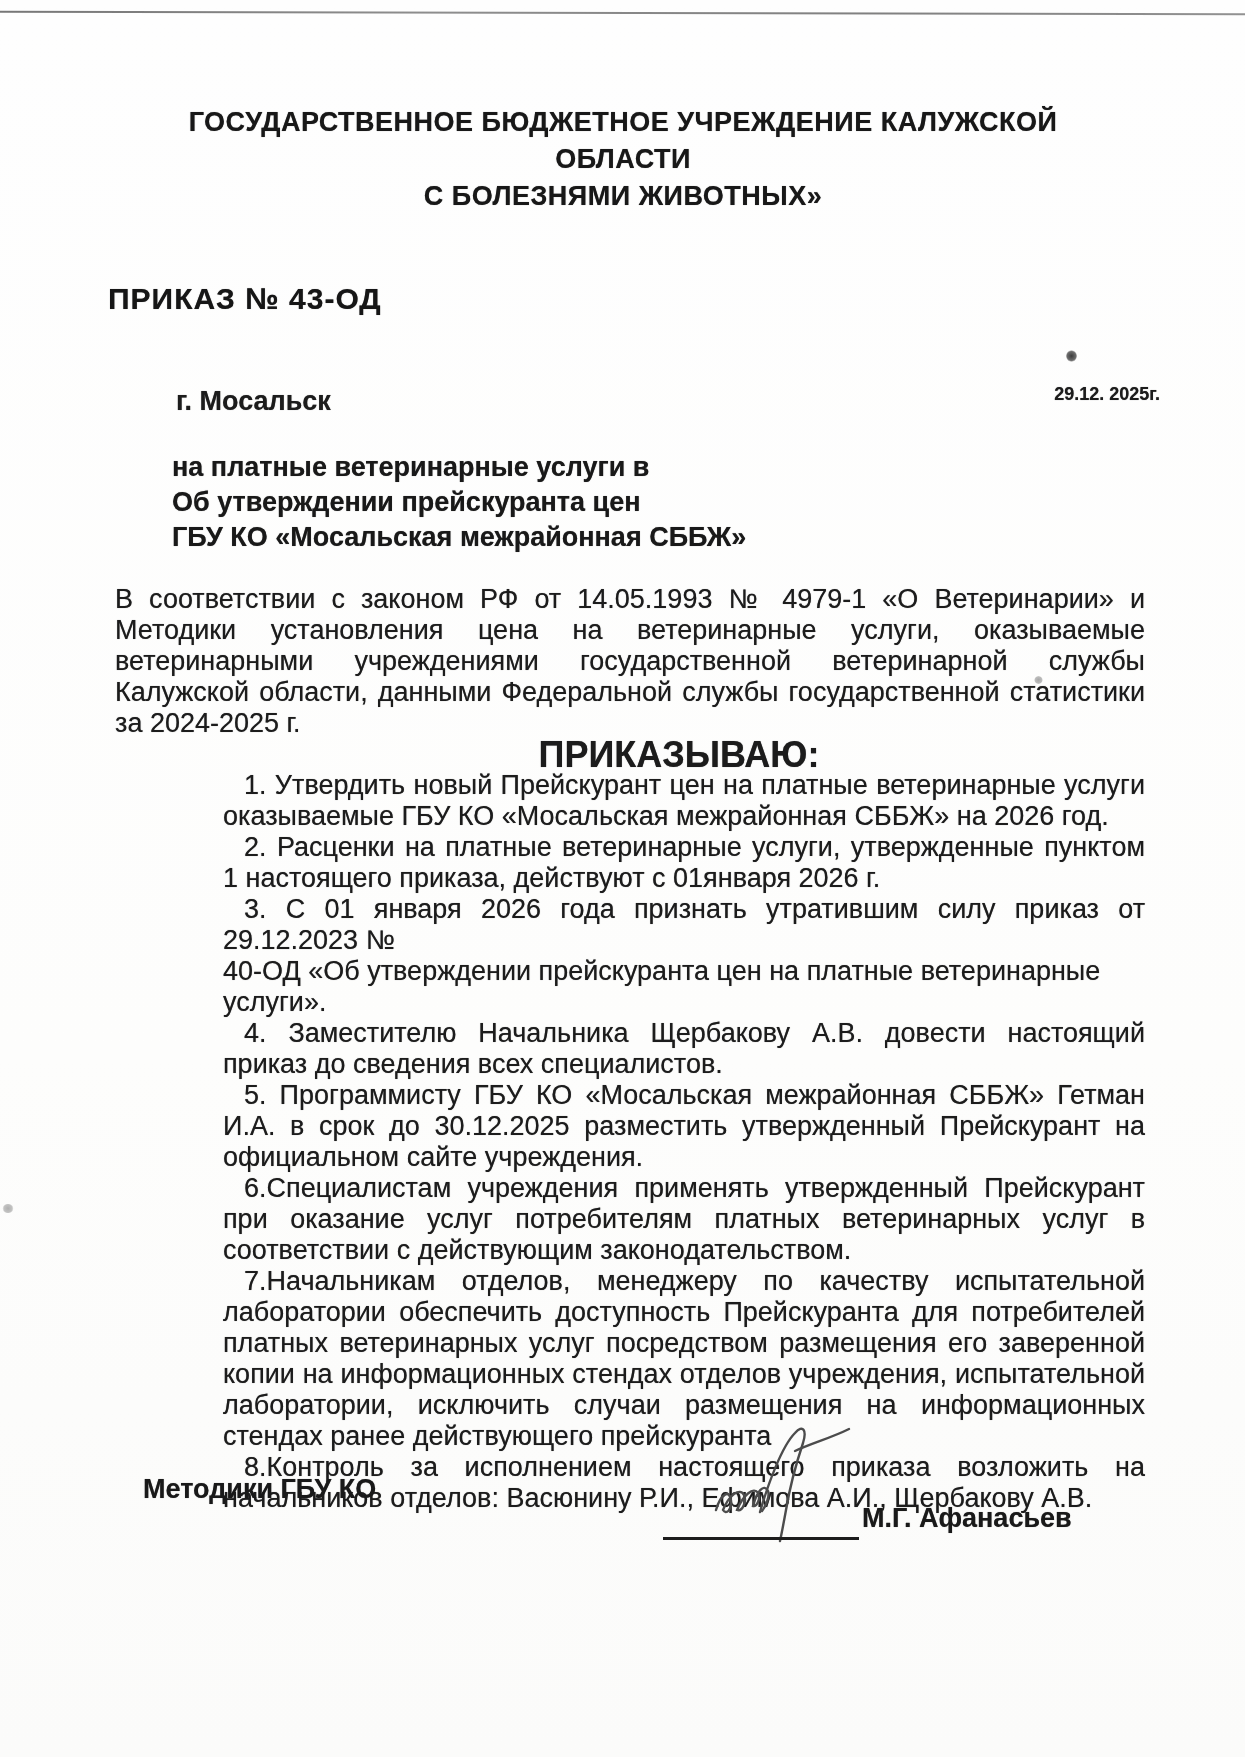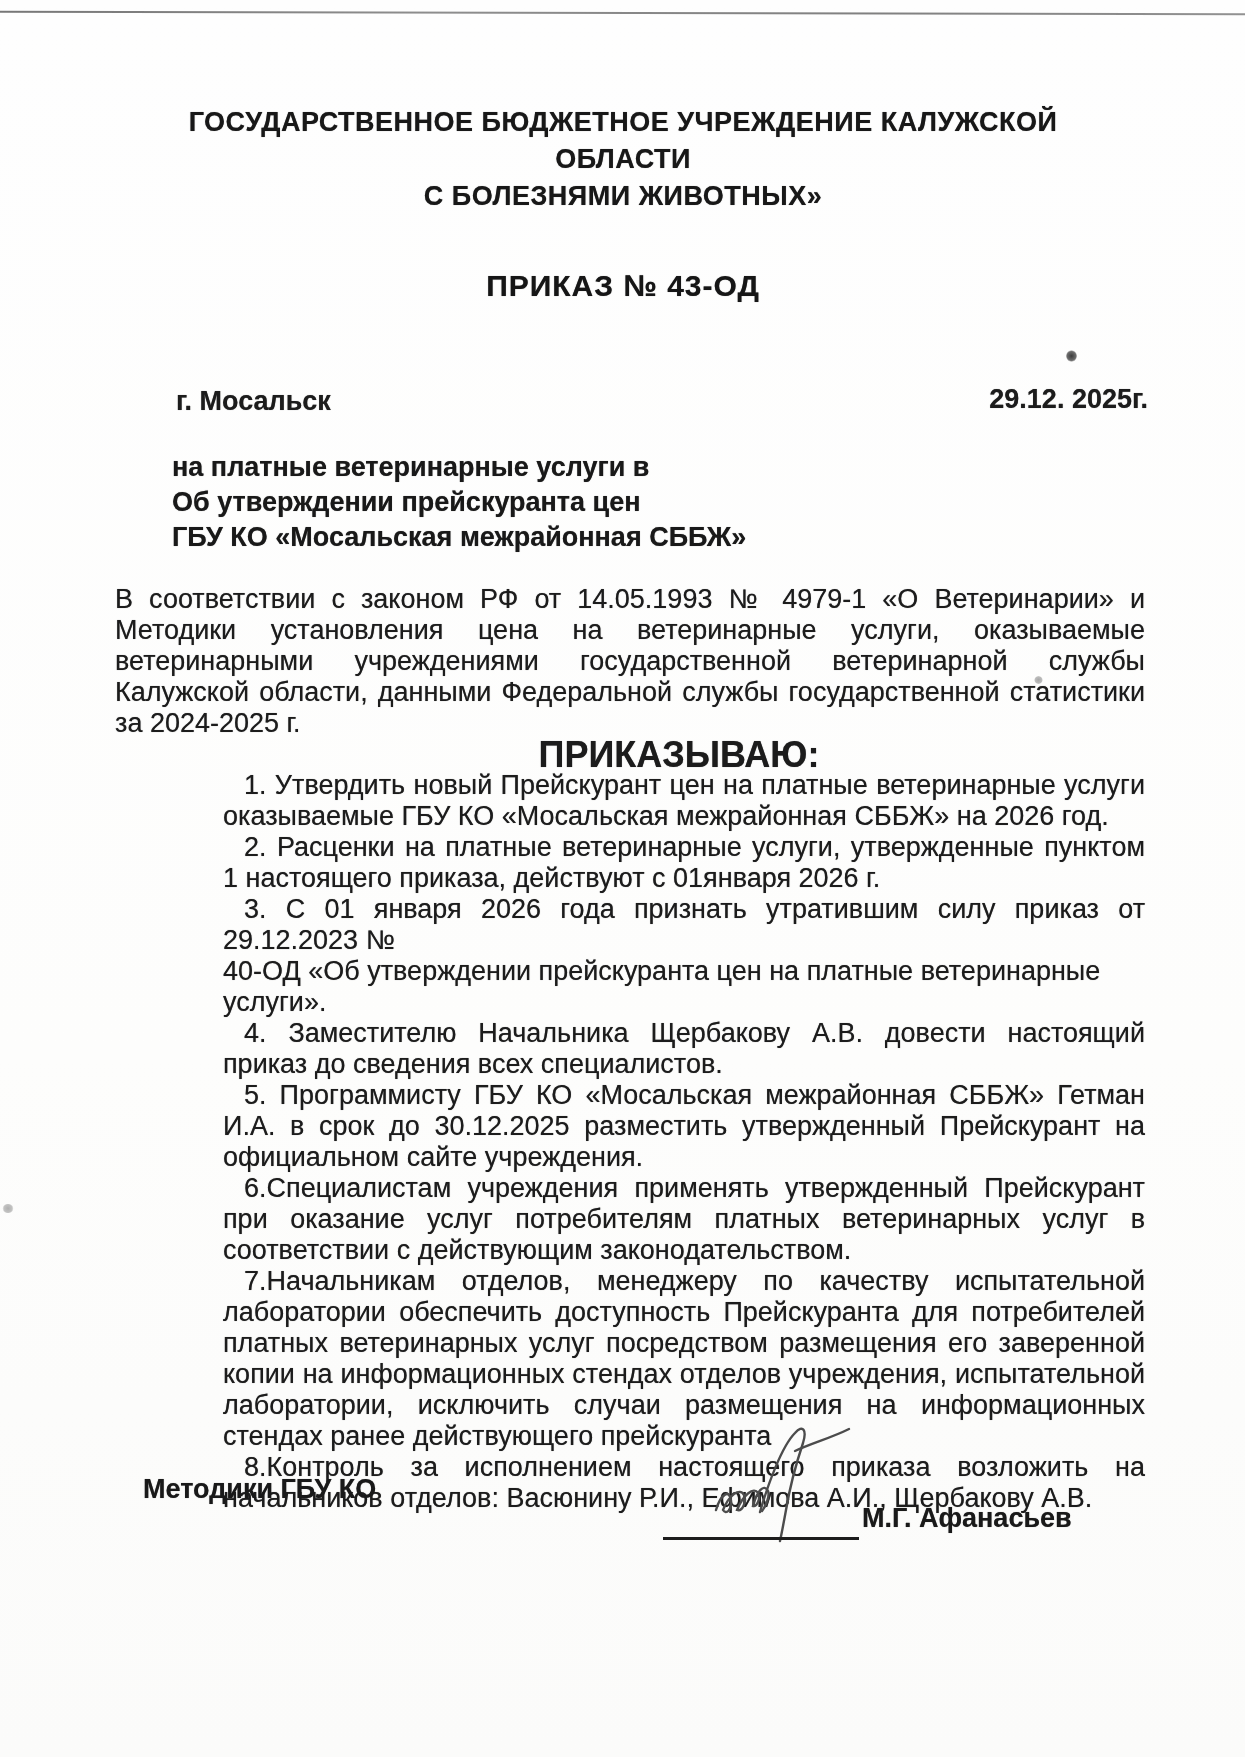--- a/index.html
+++ b/index.html
@@ -24,26 +24,26 @@
   .speck-a{top:350px;left:1066px;width:11px;height:12px;}
   .speck-b{top:676px;left:1034px;width:9px;height:8px;opacity:.45;}
   .speck-c{top:1204px;left:2px;width:12px;height:9px;opacity:.4;}
   
   .org-header{
     position:absolute;top:104px;left:108px;width:1030px;
     text-align:center;font-weight:bold;font-size:27px;line-height:37px;
     letter-spacing:.5px;color:#181818;
   }
   .order-title{
-    position:absolute;top:269px;left:108px;width:1030px;
-    text-align:center;font-weight:bold;font-size:30px;letter-spacing:1px;color:#161616;
+    position:absolute;top:282px;left:108px;width:1030px;
+    font-weight:bold;font-size:30px;letter-spacing:1px;color:#161616;
   }
   
   .city{position:absolute;top:386px;left:176px;font-weight:bold;font-size:27px;}
-  .date{position:absolute;top:384px;right:97px;font-weight:bold;font-size:27px;}
+  .date{position:absolute;top:384px;right:85px;font-weight:bold;font-size:18px;}
   
   .subject{
     position:absolute;top:450px;left:172px;width:700px;
     font-weight:bold;font-size:27px;line-height:35px;color:#191919;
   }
   
   .content{
     position:absolute;top:584px;left:115px;width:1030px;
     font-size:27px;line-height:31px;text-align:justify;
   }

